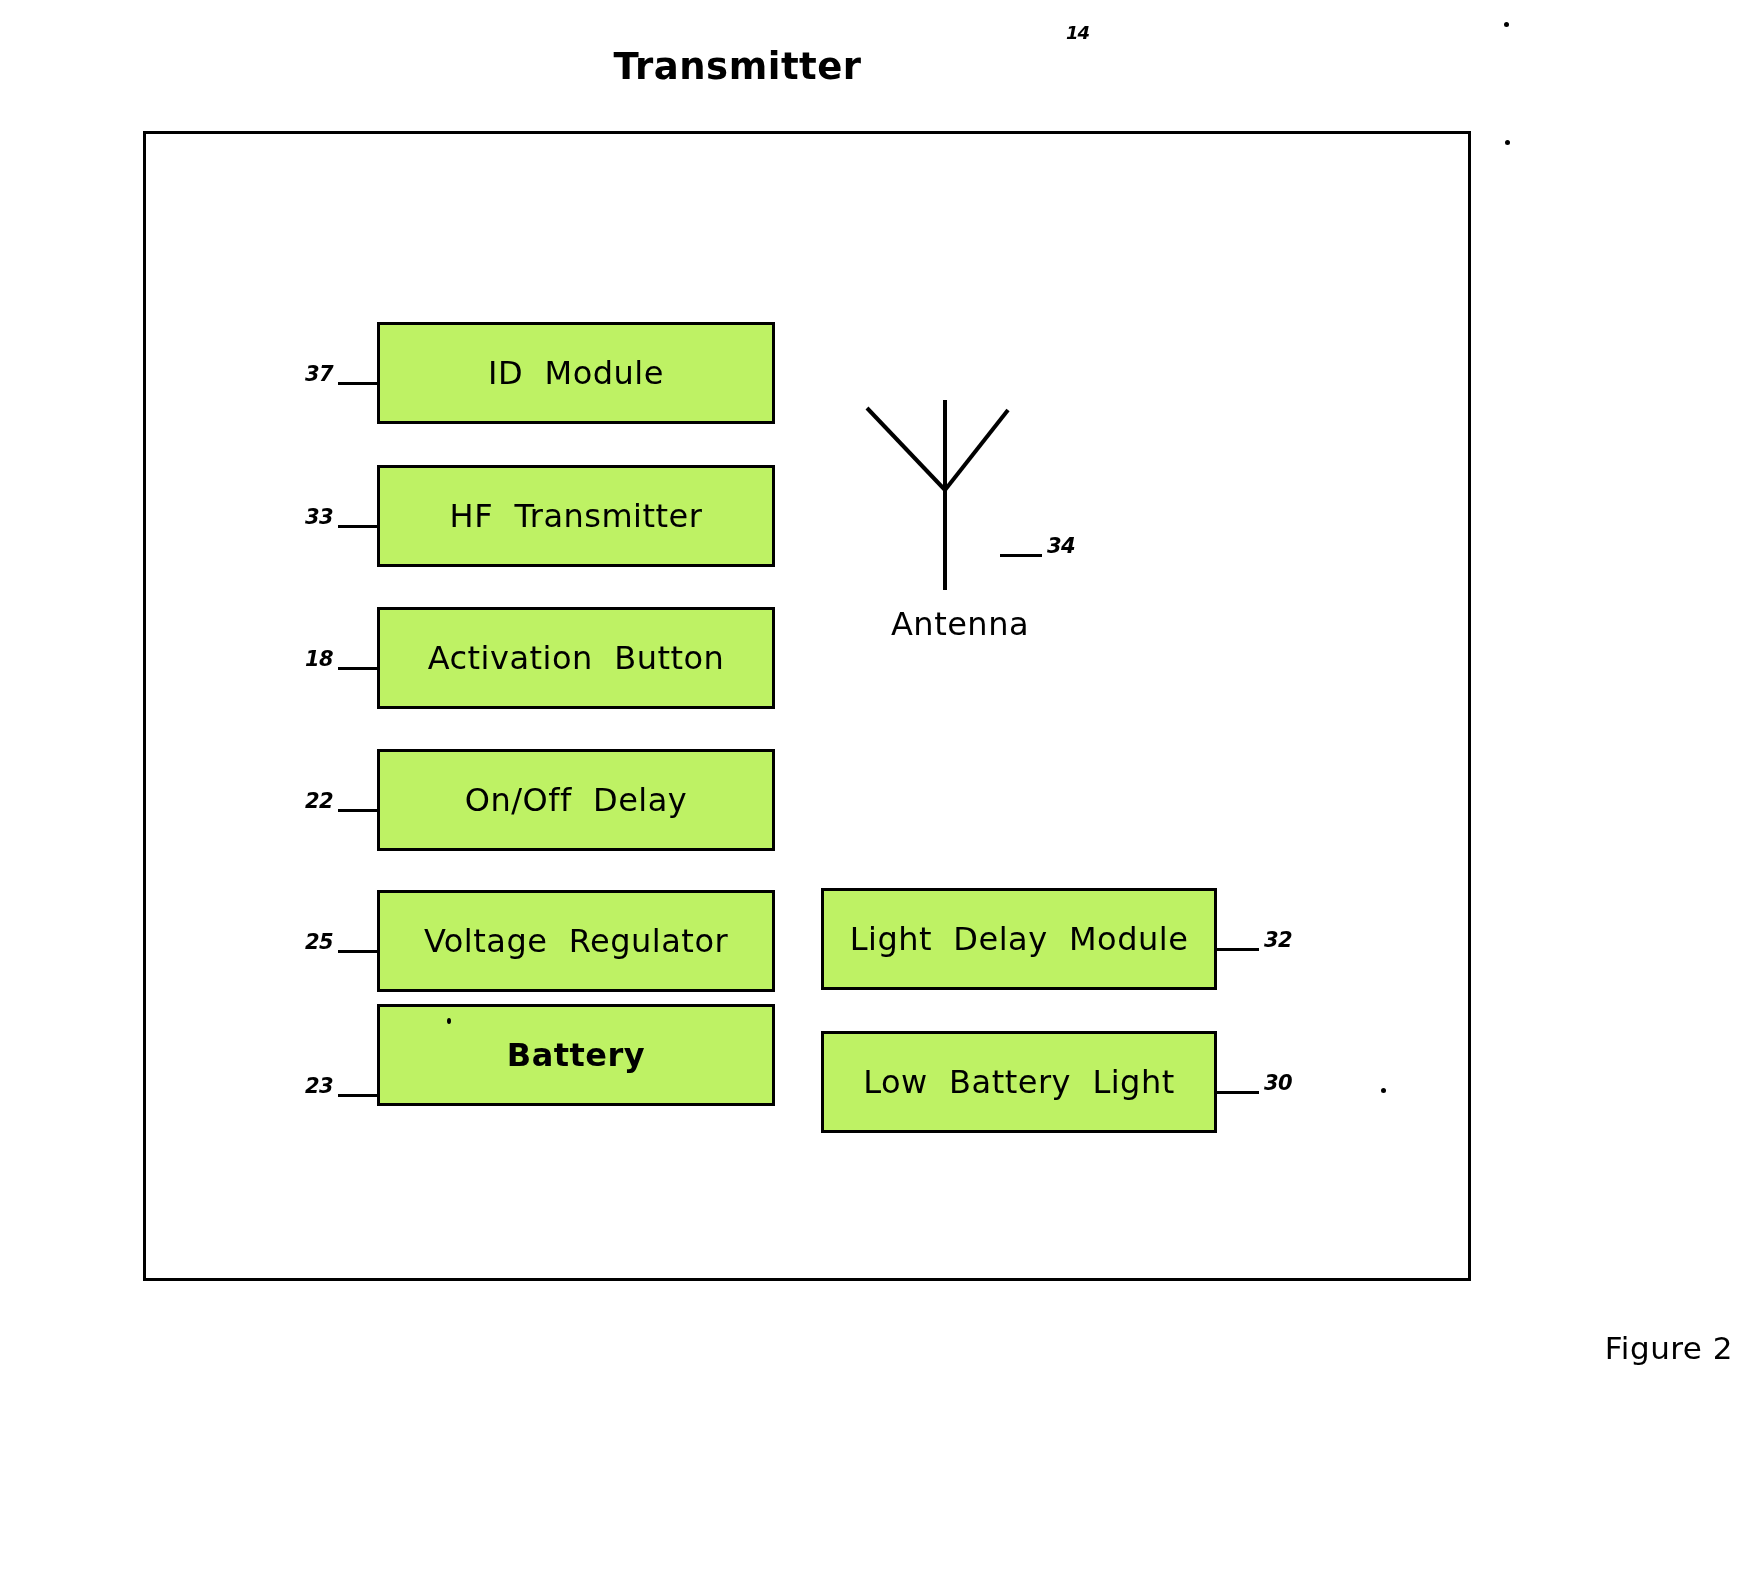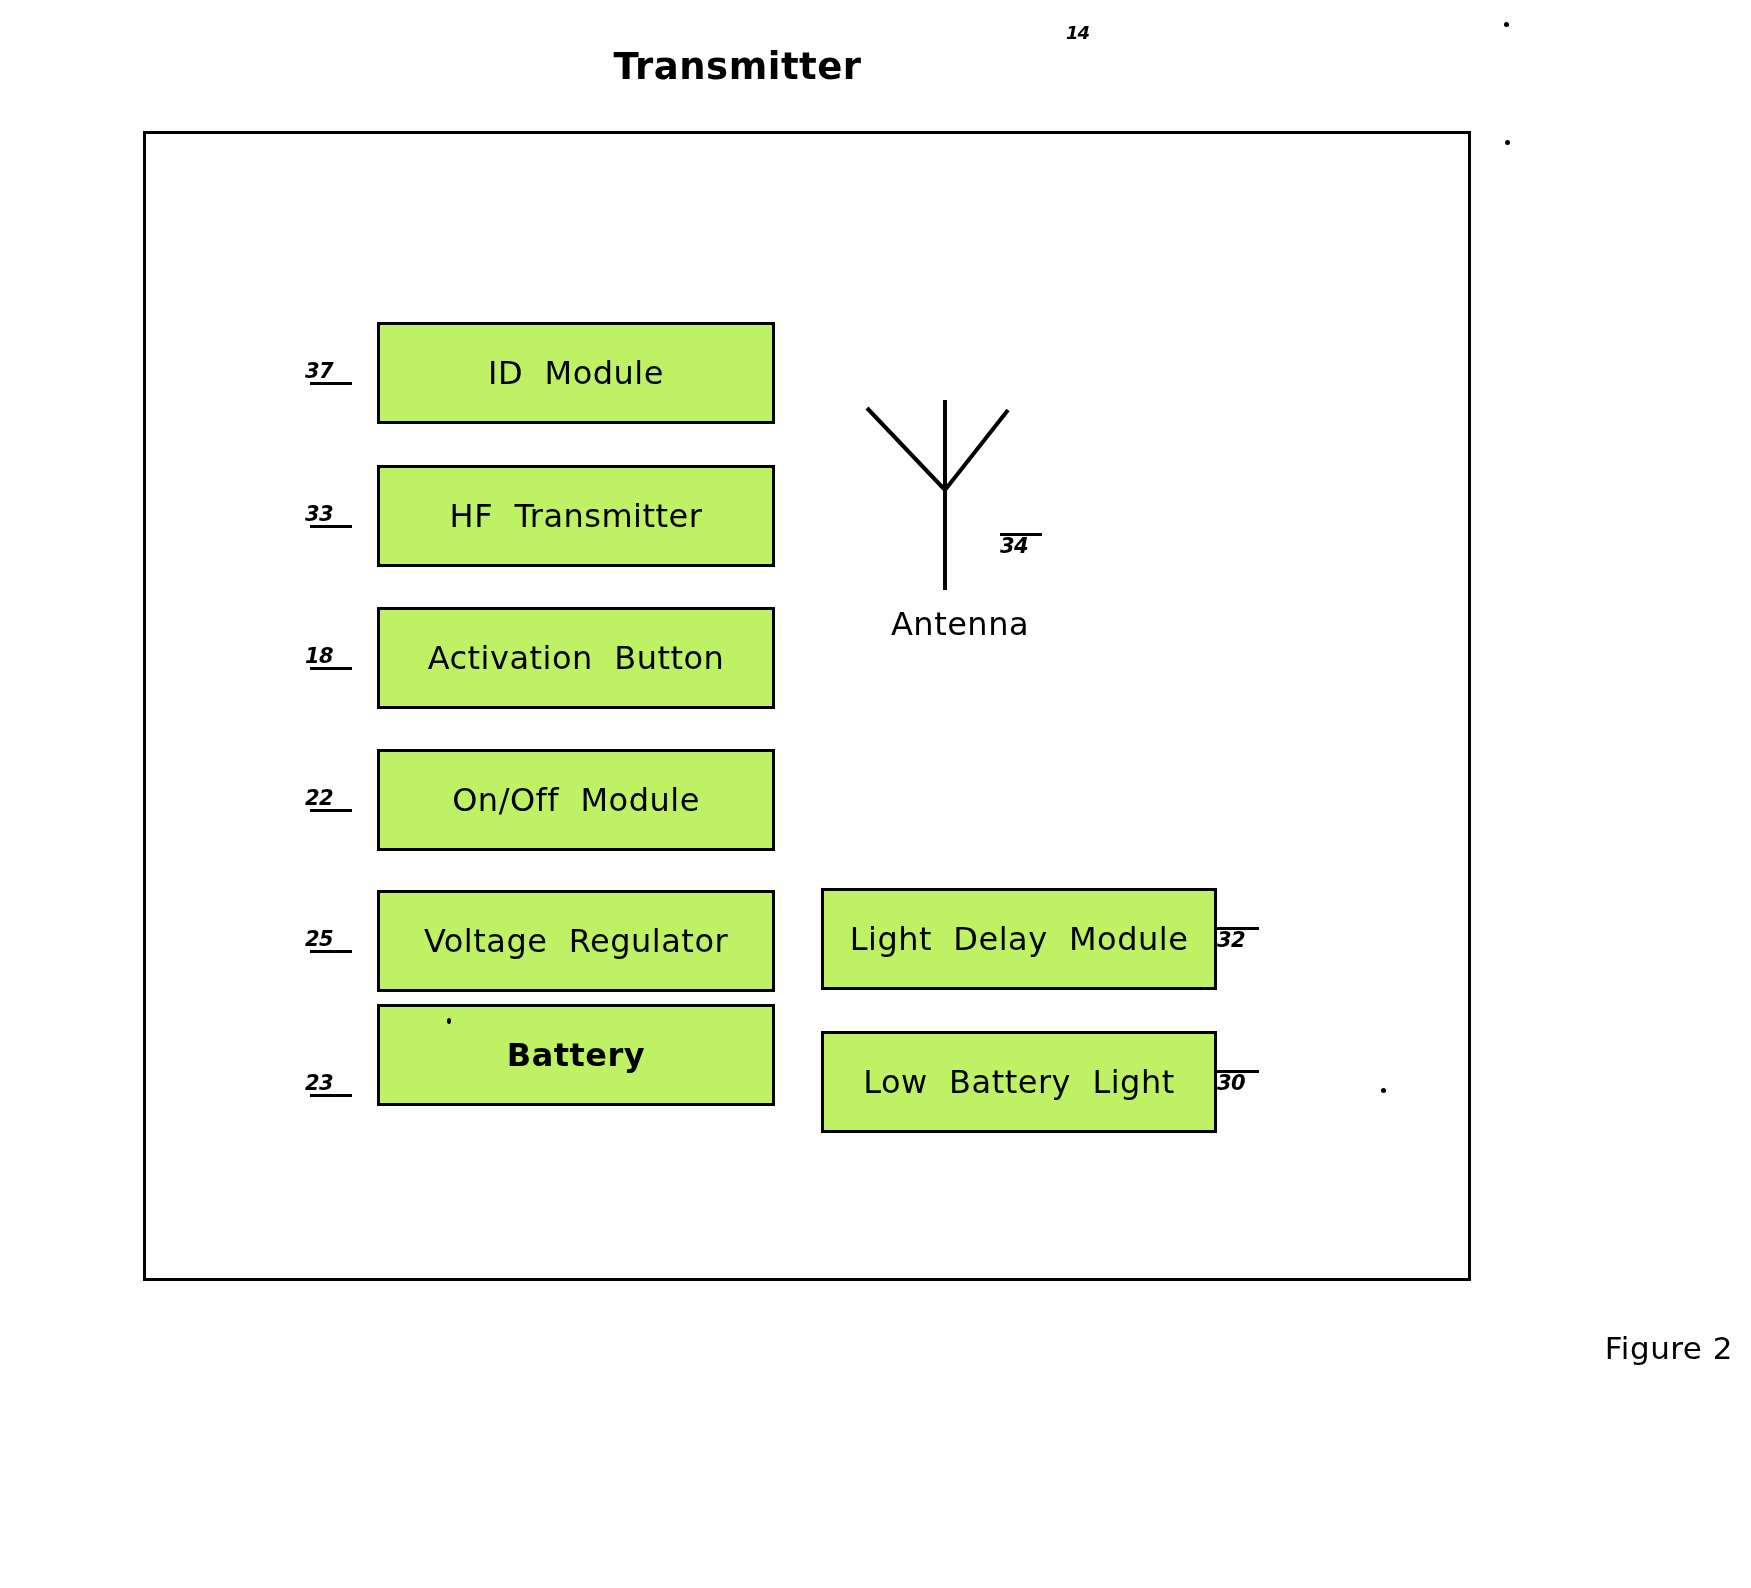--- a/index.html
+++ b/index.html
@@ -78,23 +78,22 @@
   #box-activation-button{ top: 607px; }
   #box-onoff-switch     { top: 749px; }
   #box-voltage-regulator{ top: 890px; }
   #box-battery          { top: 1004px; font-weight: bold; }
   #box-time-delay       { top: 888px; }
   #box-low-battery      { top: 1031px; }
 
   
   .ref-label {
     display: flex;
-    align-items: flex-start;
+    align-items: flex-end;
     height: 24px;
-    flex-direction: column;
   }
   .ref-label .num {
     font-size: 21px;
     font-weight: 700;
     font-style: italic;
     letter-spacing: -0.5px;
     line-height: 1;
     font-family: "DejaVu Sans", sans-serif;
   }
   .ref-label .leader {
@@ -168,21 +167,21 @@
 <div class="abs" id="figure-title"><span class="tt">Transmitter</span></div>
 
 <div class="abs" id="transmitter-enclosure"></div>
 
 <div class="abs component-box col-left" id="box-id-module">ID  Module</div>
 
 <div class="abs component-box col-left" id="box-hf-transmitter">HF  Transmitter</div>
 
 <div class="abs component-box col-left" id="box-activation-button">Activation  Button</div>
 
-<div class="abs component-box col-left" id="box-onoff-switch">On/Off  Module</div>
+<div class="abs component-box col-left" id="box-onoff-switch">On/Off  Delay</div>
 
 <div class="abs component-box col-left" id="box-voltage-regulator">Voltage  Regulator</div>
 
 <div class="abs component-box col-left" id="box-battery">Battery</div>
 
 <div class="abs component-box col-right" id="box-time-delay">Light  Delay  Module</div>
 
 <div class="abs component-box col-right" id="box-low-battery">Low  Battery  Light</div>
 
 <div class="abs ref-label ref-left" id="ref-37">

